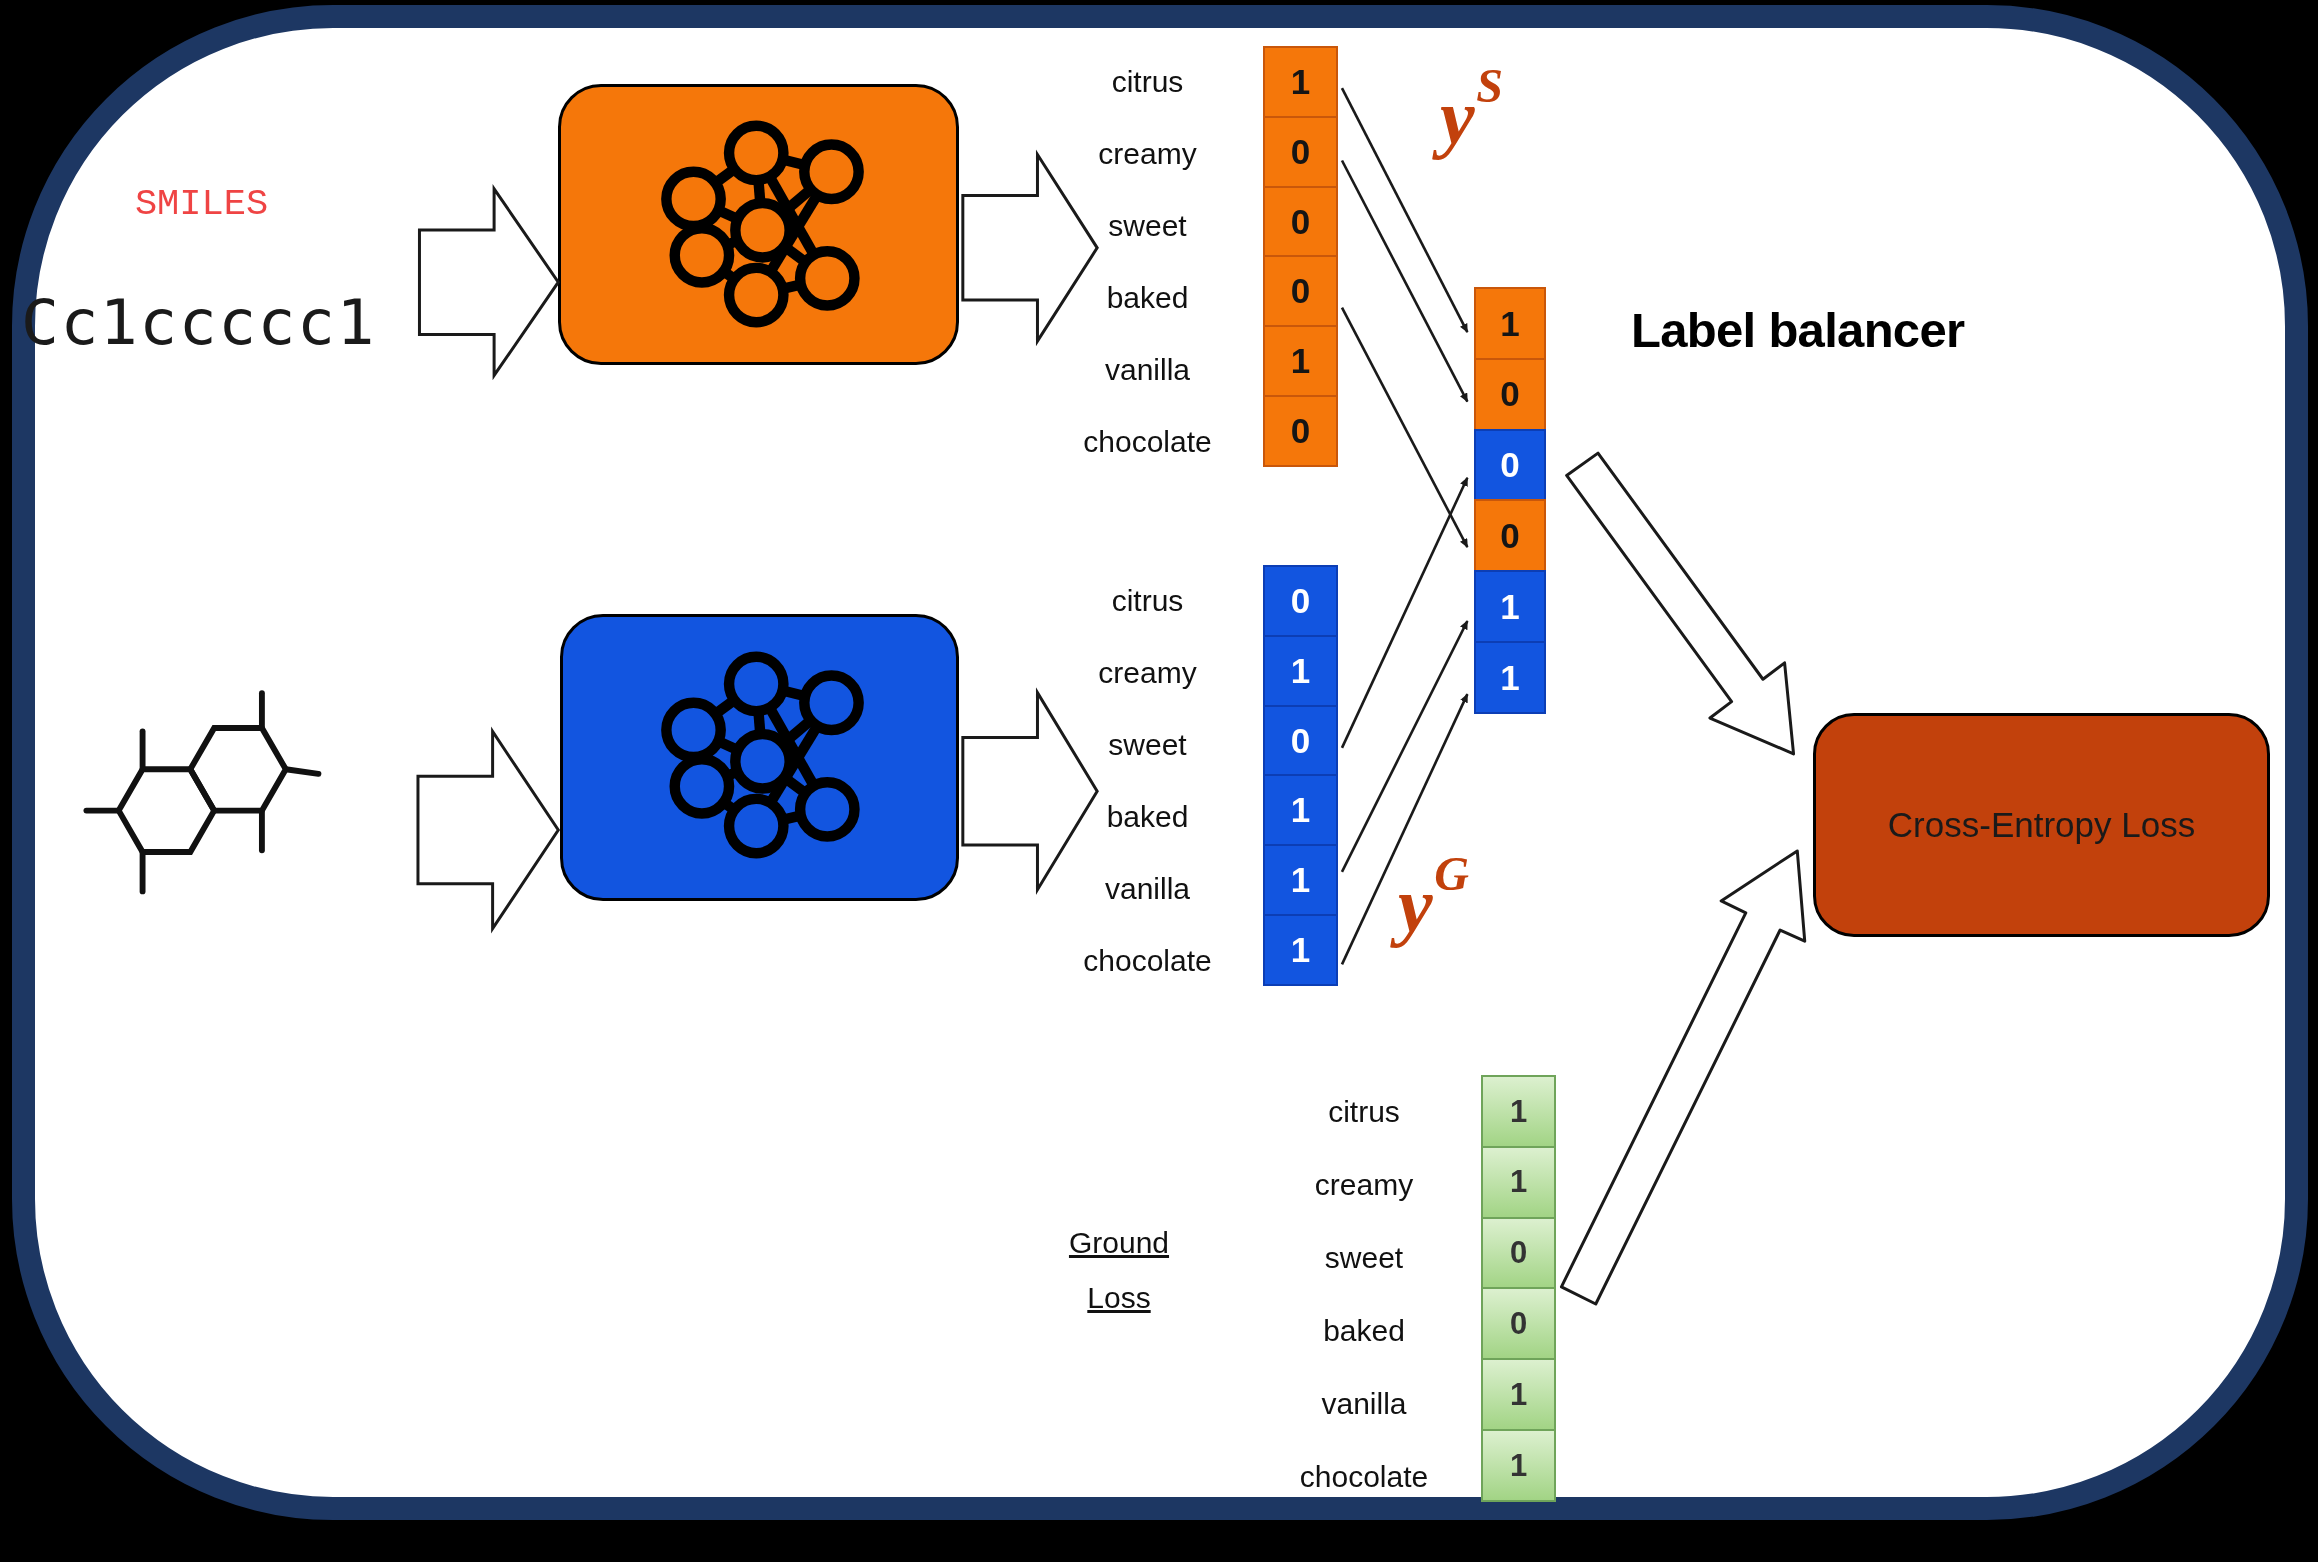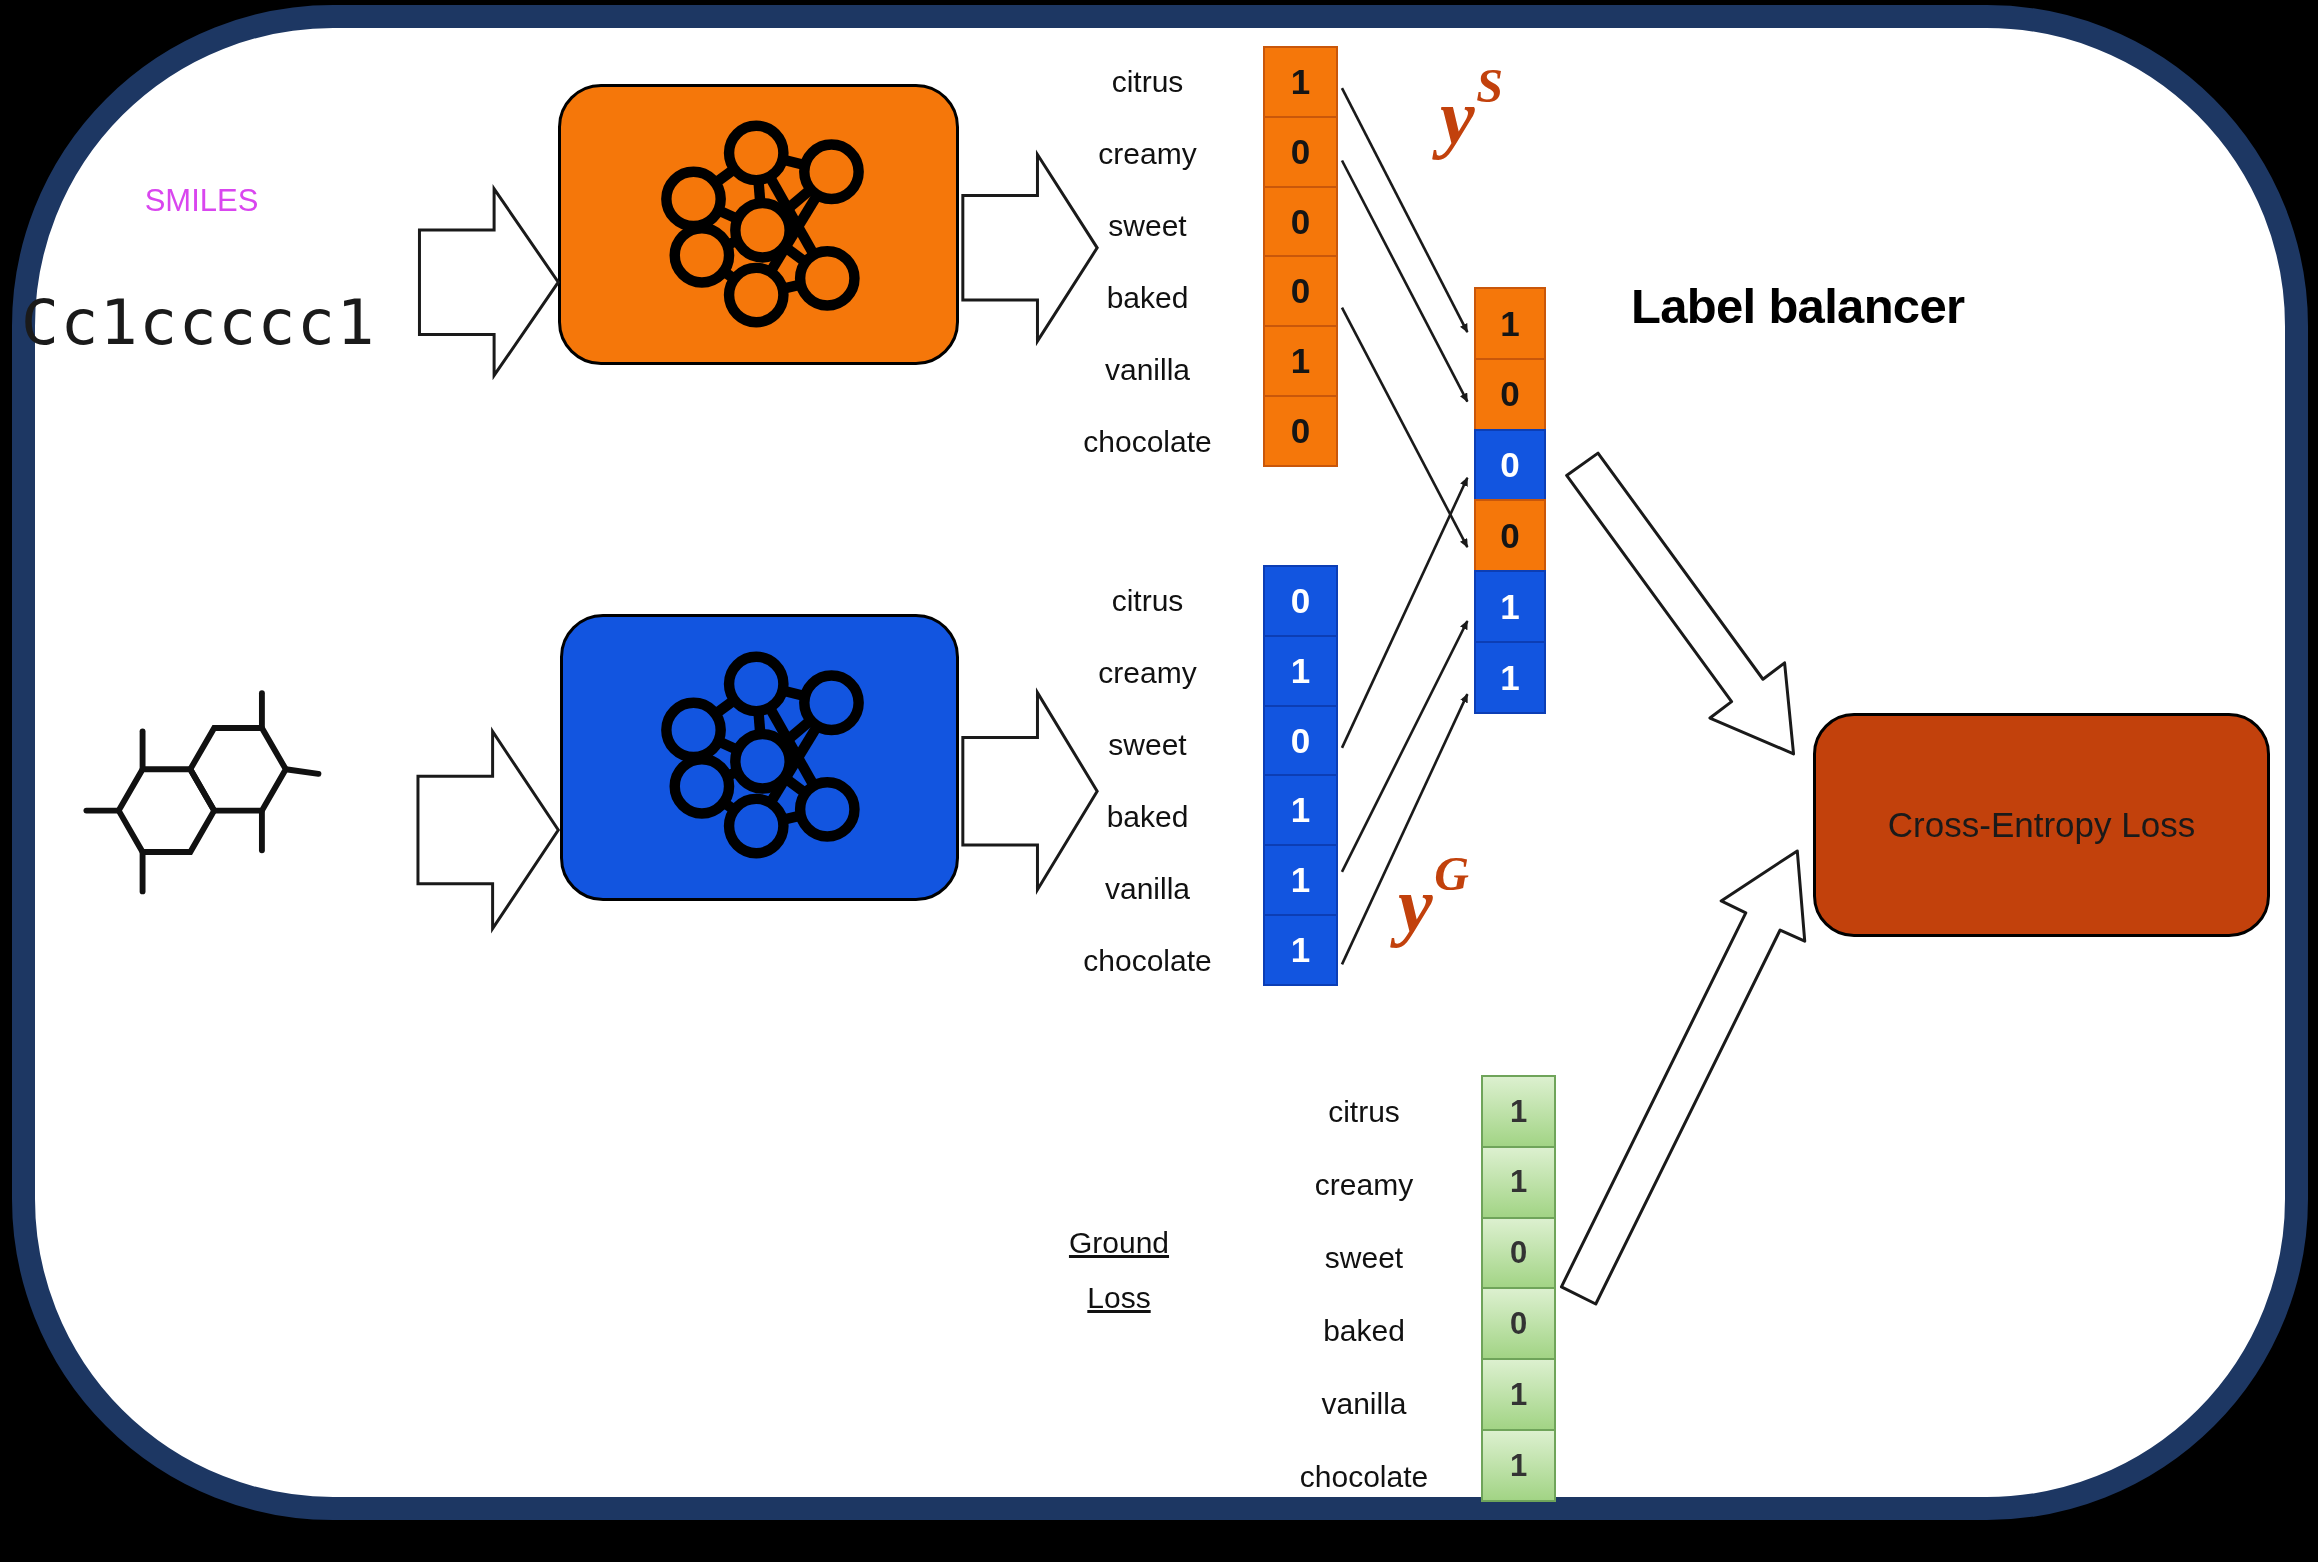--- a/index.html
+++ b/index.html
@@ -15,21 +15,21 @@
     width:2250px; height:1469px;
     background:#ffffff;
     border:23px solid #1d3763;
     border-radius:321px;
   }
   .layer { position:absolute; left:0; top:0; width:2319px; height:1563px; }
   svg.overlay { position:absolute; left:0; top:0; }
 
   .abs { position:absolute; }
 
-  .title-small { font-size:31px; color:#d946ef; text-align:center; }
+  .title-small { font-size:37px; color:#ef4444; text-align:center;font-family:Liberation Mono, monospace; }
   .smiles-code { font-family:"DejaVu Sans Mono", monospace; font-size:63px; color:#1a1a1a; letter-spacing:1.5px; }
 
   .nn-box { position:absolute; border:3px solid #000; border-radius:43px; box-sizing:border-box; }
   .nn-box.orange { background:#f5770a; }
   .nn-box.blue { background:#1255e0; }
 
   .attr-col { position:absolute; text-align:center; font-size:30px; color:#111; }
   .attr-col .row { height:72px; line-height:72px; }
   .attr-col.gt .row { height:73px; line-height:73px; }
 
@@ -48,21 +48,21 @@
     width:75px; height:73px; font-size:31px;
   }
   .cell-green + .cell-green { margin-top:-2.2px; }
 
   .yvar {
     position:absolute; font-family:"Liberation Serif", serif;
     font-style:italic; font-weight:bold; font-size:78px; color:#c2410c;text-align:right;
   }
   .yvar sup { font-size:48px; vertical-align:41px; margin-left:1.5px; }
 
-  .balancer-title { position:absolute; font-size:49px; font-weight:700; color:#000; letter-spacing:-0.7px; }
+  .balancer-title { position:absolute; font-size:49px; font-weight:700; color:#000; letter-spacing:-0.7px;margin-top:24px; }
 
   .loss-box {
     position:absolute; left:1813px; top:713px; width:457px; height:224px;
     border:3px solid #000; border-radius:41px; box-sizing:border-box;
     background:#c2410c; display:flex; align-items:center; justify-content:center;
     font-size:35px; color:#1a1a1a;
   }
   .gt-label { position:absolute; font-size:30px; color:#111; text-align:center; line-height:55px; }
 </style>
 </head>

